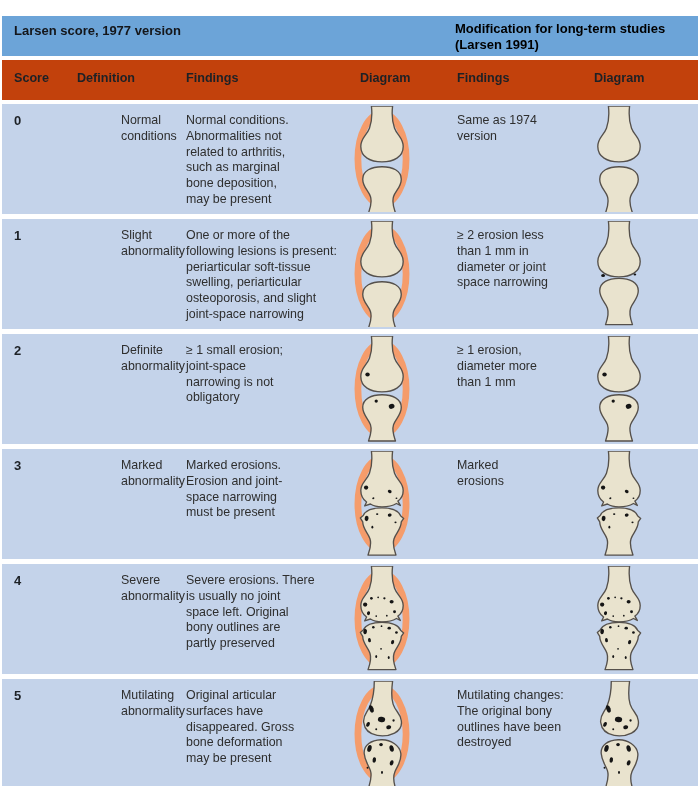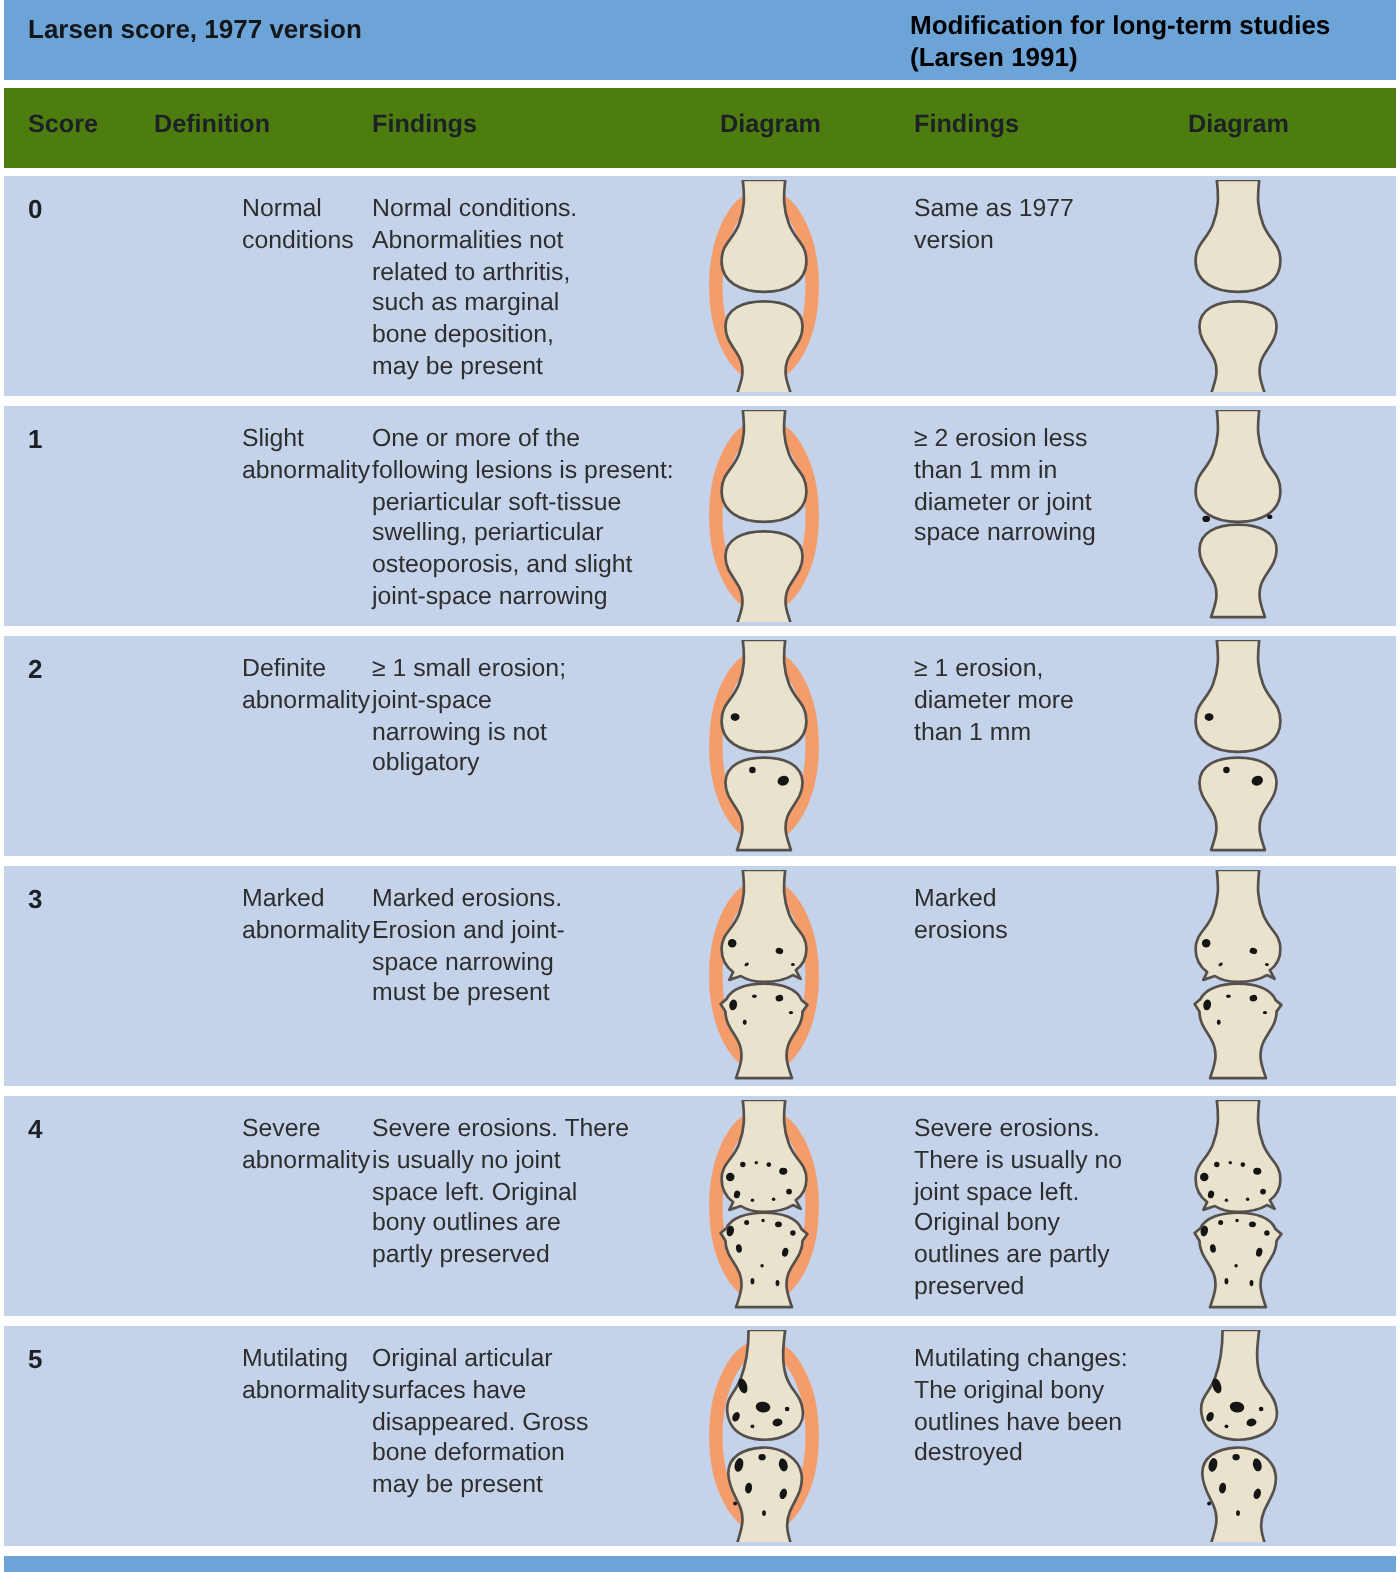--- a/index.html
+++ b/index.html
@@ -1,24 +1,24 @@
 <!DOCTYPE html>
 <html><head>
 <meta charset="utf-8">
 <style>
   html,body{margin:0;padding:0;background:#ffffff;}
   .page{
     position:relative;width:700px;height:786px;background:#ffffff;
     font-family:"Liberation Sans","DejaVu Sans",sans-serif;
-    box-sizing:border-box;padding:0 2px;overflow:hidden;
+    box-sizing:border-box;padding:16px 2px;overflow:hidden;
   }
   .titlebar{height:40px;background:#6CA4D8;position:relative;margin-bottom:4px;}
   .title-left{position:absolute;left:12px;top:7px;font-size:13px;font-weight:bold;color:#14161a;}
   .title-right{position:absolute;left:453px;top:5px;font-size:13px;font-weight:bold;color:#000000;line-height:16px;}
-  .colheader{height:40px;background:#4d7c0f;position:relative;margin-bottom:4px;}
+  .colheader{height:40px;background:#c2410c;position:relative;margin-bottom:4px;}
   .colheader span{position:absolute;top:11px;font-size:12.6px;font-weight:bold;color:#1d2126;}
   .ch-score{left:12px;} .ch-def{left:75px;text-align:right;} .ch-f77{left:184px;}
   .ch-d77{left:358px;} .ch-f95{left:455px;} .ch-d95{left:592px;}
   .row{height:110px;background:#C4D3EA;position:relative;margin-bottom:5px;}
   .row:last-of-type{margin-bottom:3px;}
   .cell{position:absolute;top:9px;font-size:12.4px;line-height:15.8px;color:#2e2e2e;white-space:pre-line;}
   .c-score{left:12px;width:40px;font-weight:bold;color:#1d2126;font-size:13px;}
   .c-def{left:75px;width:102px;margin-left:44px;}
   .c-f77{left:184px;width:176px;}
   .c-f95{left:455px;width:138px;}
@@ -153,21 +153,21 @@
     <div class="cell c-f77">Normal conditions.
 Abnormalities not
 related to arthritis,
 such as marginal
 bone deposition,
 may be present</div>
     <svg class="joint left" viewBox="0 0 60 110">
         <use href="#capsule"></use>
         <use href="#pair0"></use>
       </svg>
-    <div class="cell c-f95">Same as 1977
+    <div class="cell c-f95">Same as 1974
 version</div>
     <svg class="joint right" viewBox="0 0 60 110">
         <use href="#pair0"></use>
       </svg>
   </div>
 
   <div class="row">
     <div class="cell c-score">1</div>
     <div class="cell c-def">Slight
 abnormality</div>
@@ -235,26 +235,20 @@
 abnormality</div>
     <div class="cell c-f77">Severe erosions. There
 is usually no joint
 space left. Original
 bony outlines are
 partly preserved</div>
     <svg class="joint left" viewBox="0 0 60 110">
         <use href="#capsule"></use>
         <use href="#pair4"></use>
       </svg>
-    <div class="cell c-f95">Severe erosions.
-There is usually no
-joint space left.
-Original bony
-outlines are partly
-preserved</div>
     <svg class="joint right" viewBox="0 0 60 110">
         <use href="#pair4"></use>
       </svg>
   </div>
 
   <div class="row">
     <div class="cell c-score">5</div>
     <div class="cell c-def">Mutilating
 abnormality</div>
     <div class="cell c-f77">Original articular

